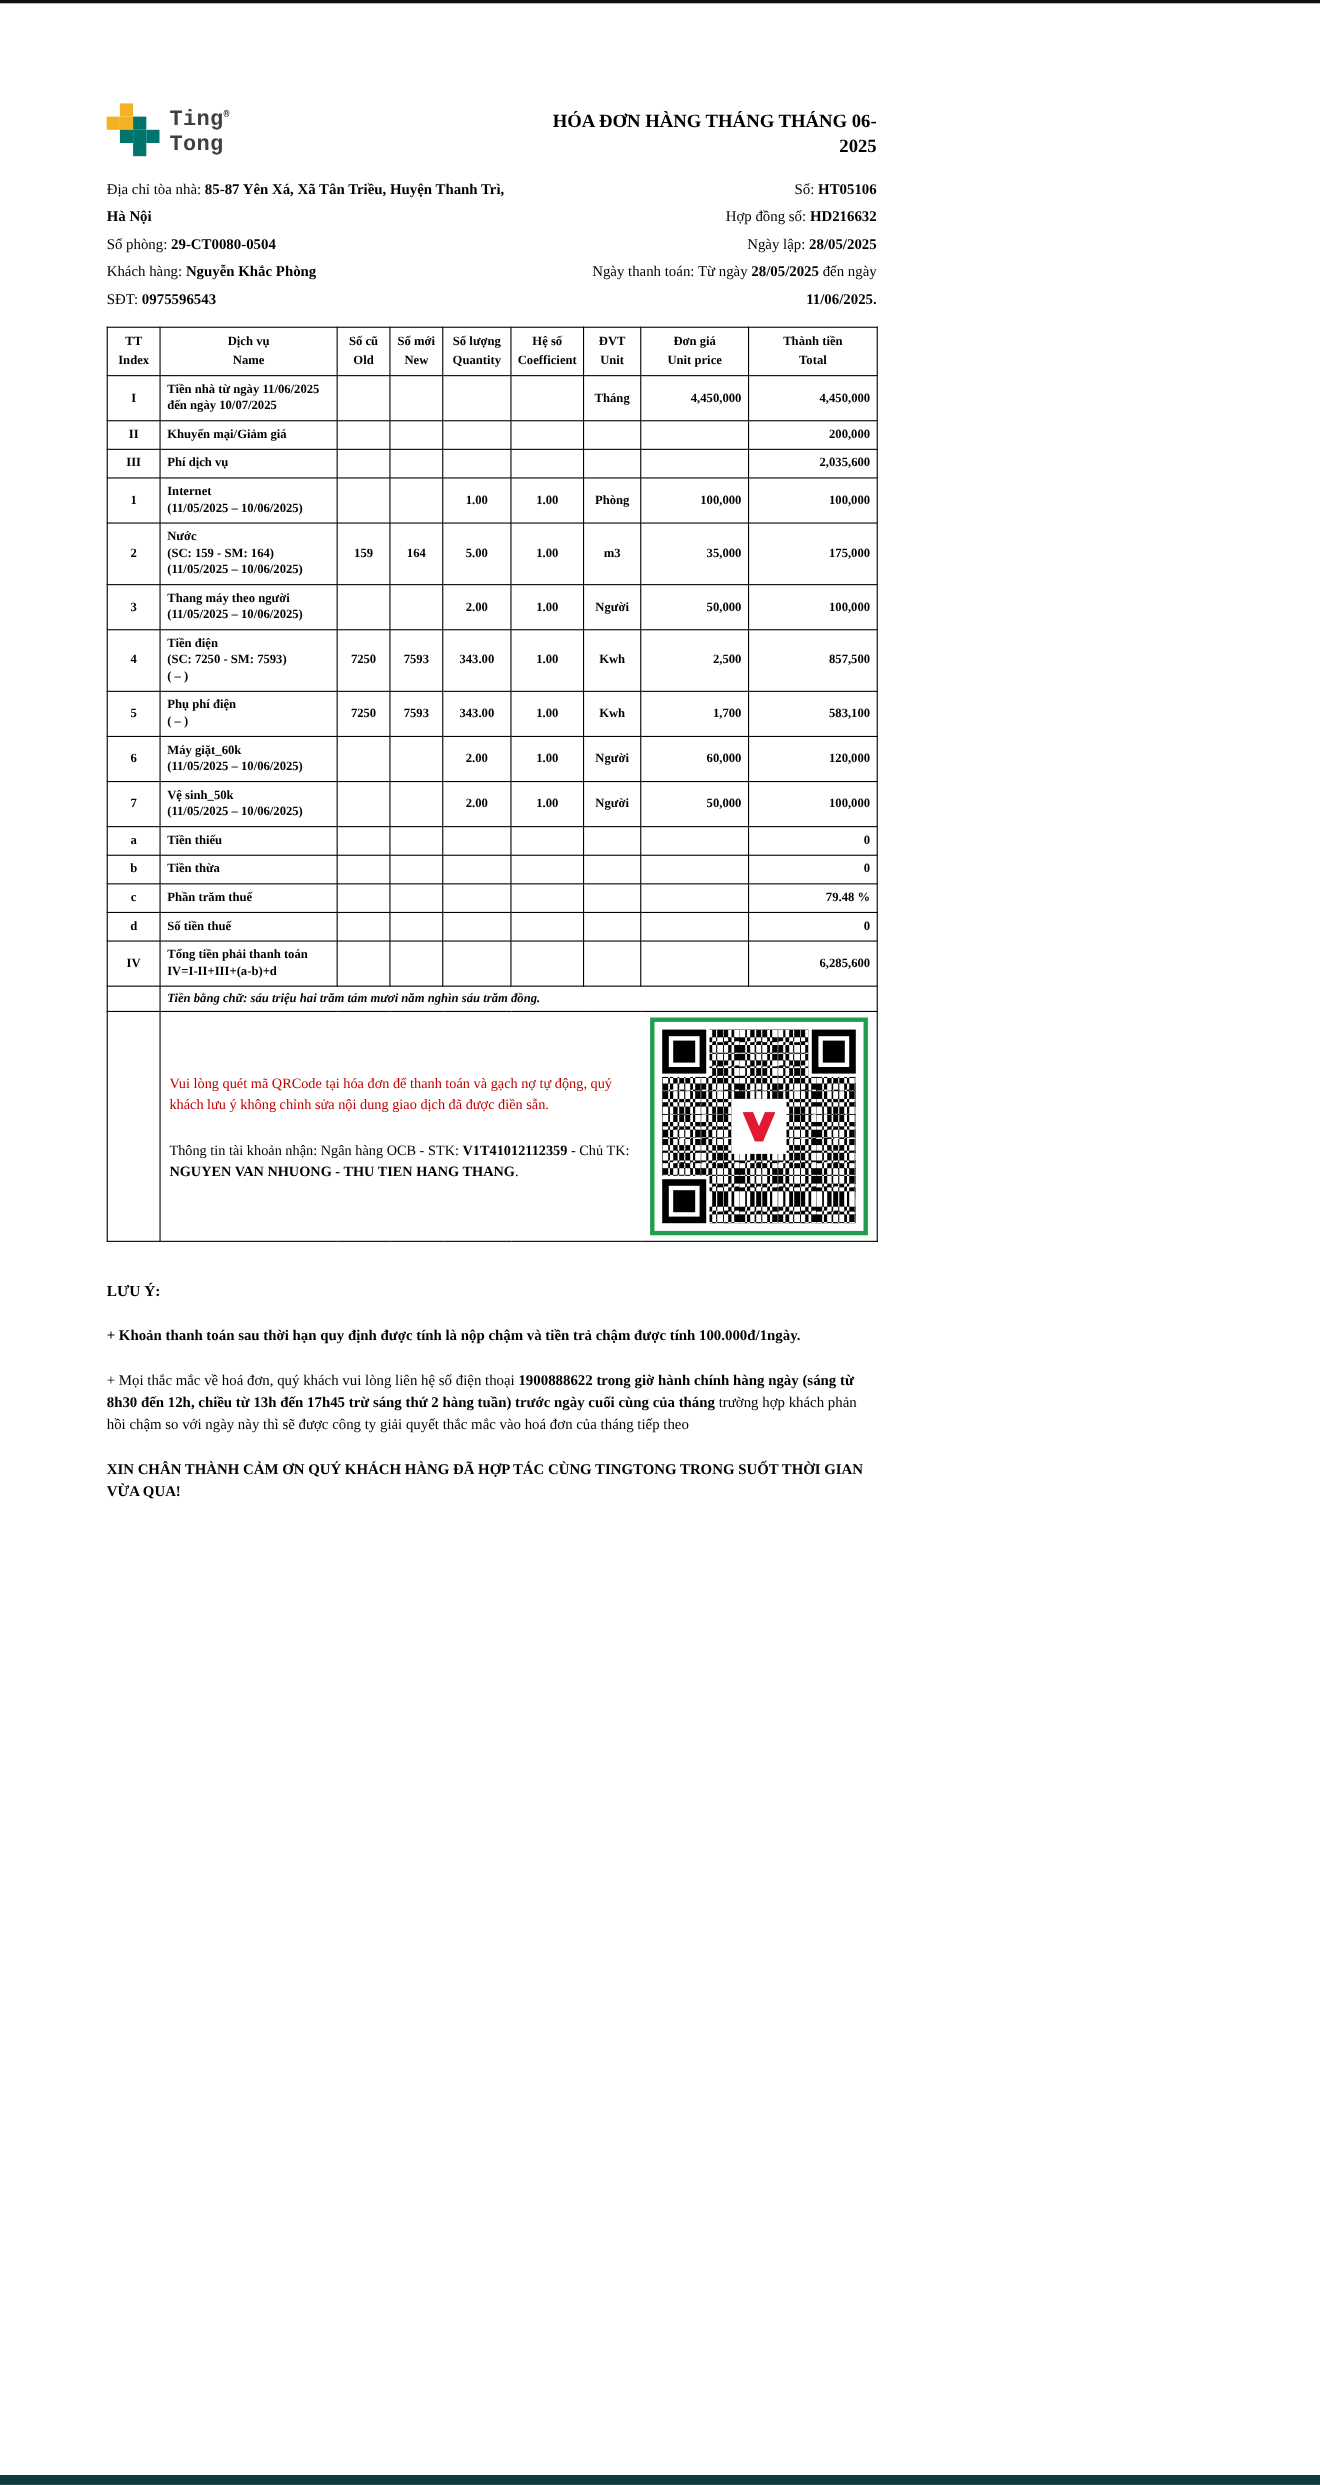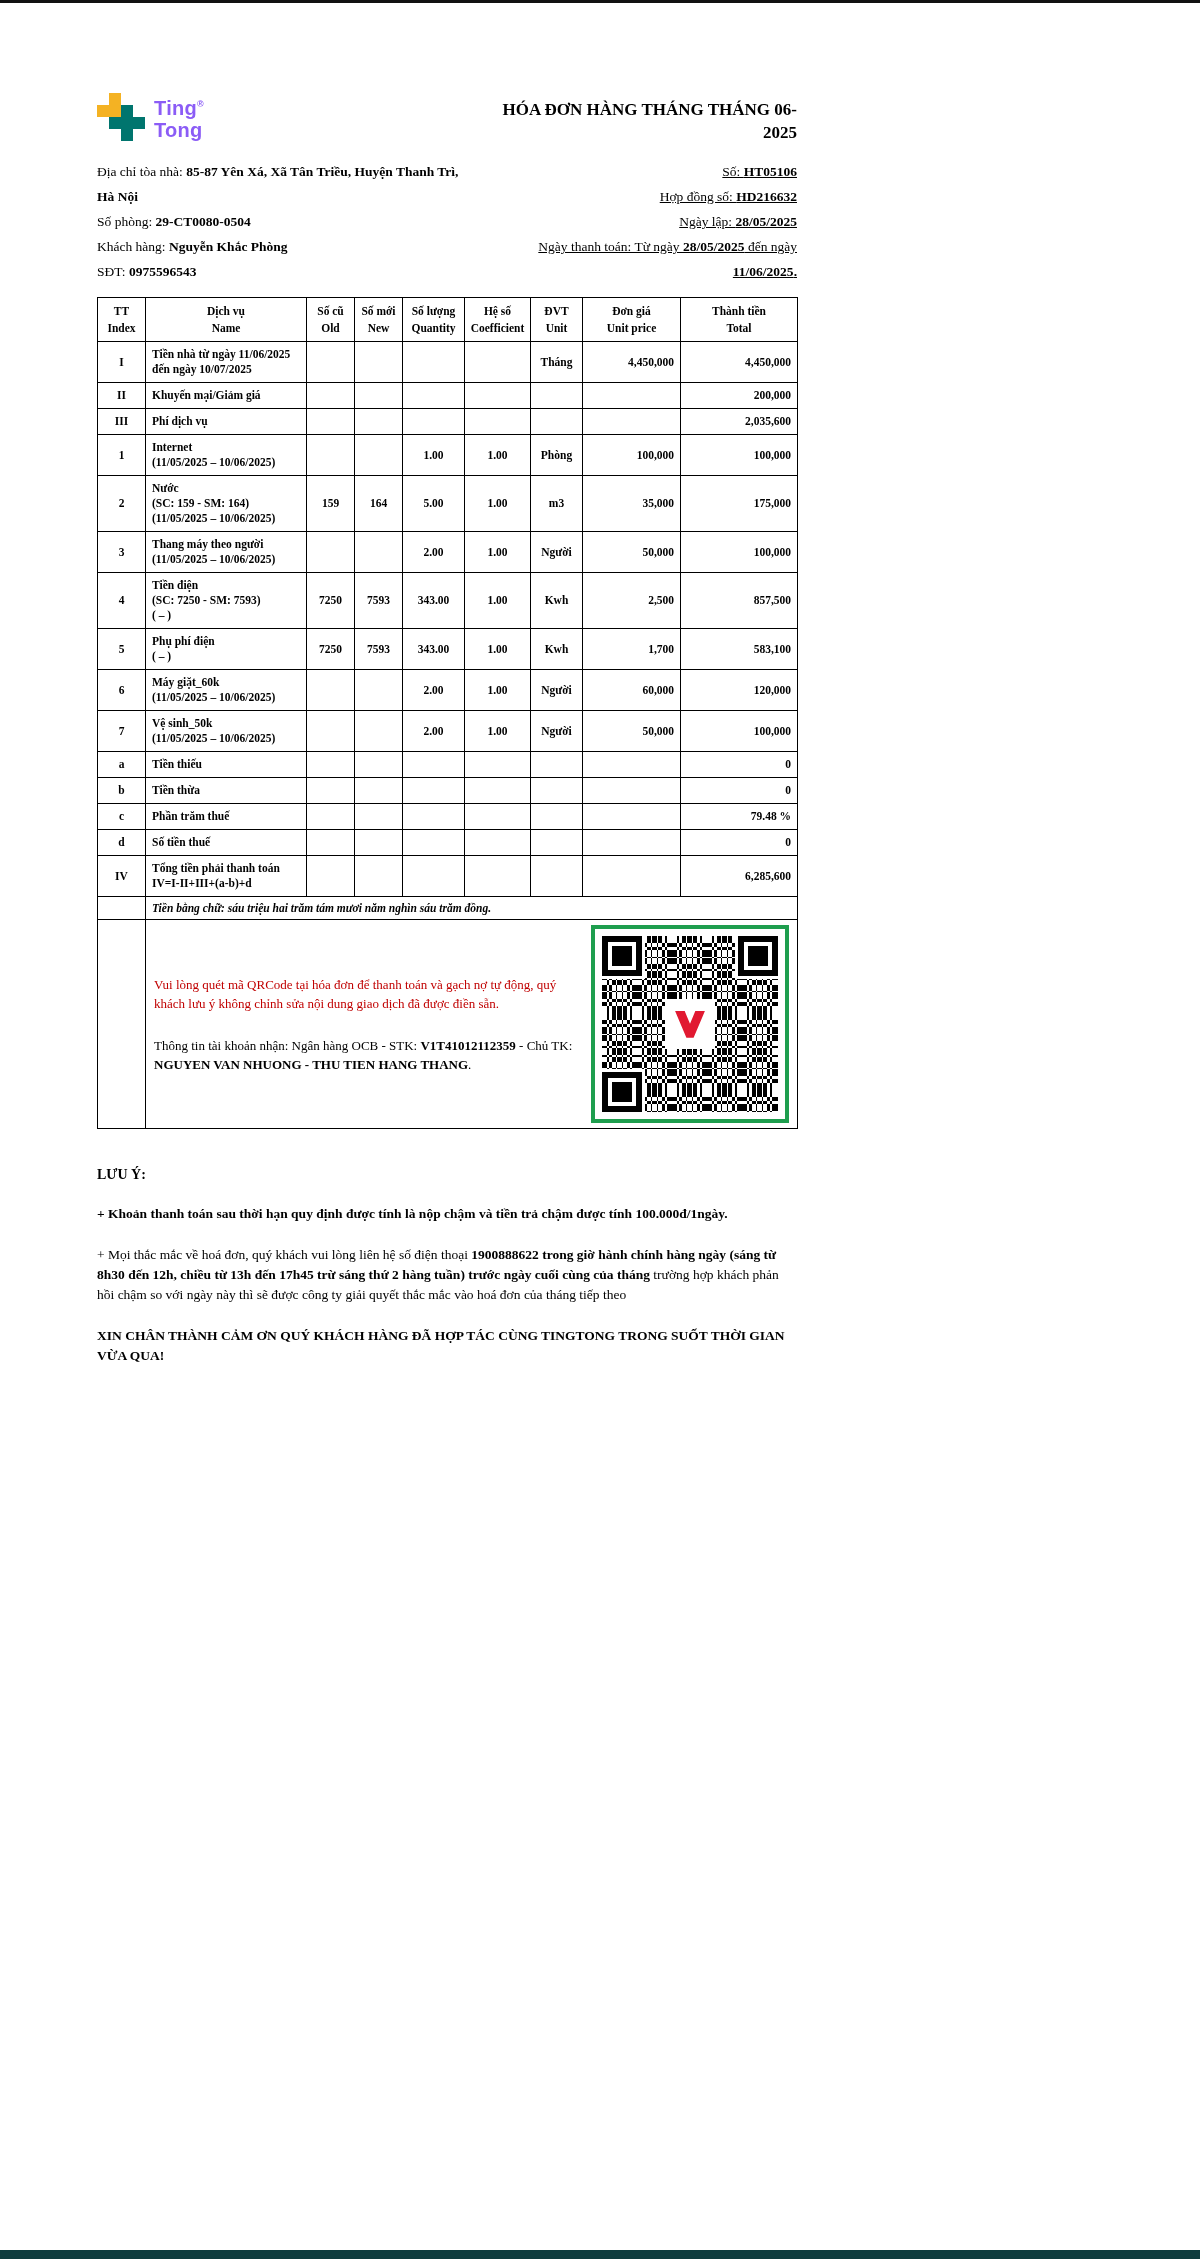--- a/index.html
+++ b/index.html
@@ -12,28 +12,28 @@
   .bottom-bar { position:absolute; left:0; bottom:0; width:100%; height:9px; background:#0F3C3E; }
   .page { width:700px; margin-left:97px; padding-top:90px; }
 
   
   .header { display:flex; justify-content:space-between; align-items:flex-start; }
   .logo { display:flex; gap:9px; align-items:center; }
   .logo-mark { display:grid; grid-template-rows:repeat(4,12px); grid-template-columns:repeat(4,12px); }
   .logo-mark i { display:block; }
   .sq-y { background:#F4B223; }
   .sq-t { background:#00756E; }
-  .logo-text { font-family:Liberation Sans, sans-serif; font-weight:bold; font-size:20px; line-height:22px; color:#8b5cf6; letter-spacing:.3px; }
+  .logo-text { font-family:Liberation Mono, monospace; font-weight:bold; font-size:20px; line-height:22px; color:#404040; letter-spacing:.3px; }
   .logo-text sup { font-size:9px; vertical-align:super; }
   .title { width:300px; text-align:right; font-weight:bold; font-size:17px; line-height:23px; padding-top:5px; }
 
   
   .info { display:flex; justify-content:space-between; margin-top:15px; font-size:13.5px;gap:14px; }
   .info-left { width:382px; }
-  .info-right { text-align:right; flex:1;text-decoration:underline; }
+  .info-right { text-align:right; flex:1; }
   .rich .line { line-height:25px; }
   .rich .b { font-weight:bold; }
 
   
   .invoice-table { border-collapse:collapse; margin-top:13px; width:700px; table-layout:fixed; }
   .invoice-table th, .invoice-table td { border:1px solid #000; font-size:11.5px; font-weight:bold; padding:5px 6px; vertical-align:middle; }
   .invoice-table th { text-align:center; line-height:1.45; padding:5px 2px; }
   td.col-index { text-align:center; }
   td.col-name  { text-align:left; }
   td.col-old, td.col-new, td.col-qty, td.col-coef, td.col-unit { text-align:center; }

